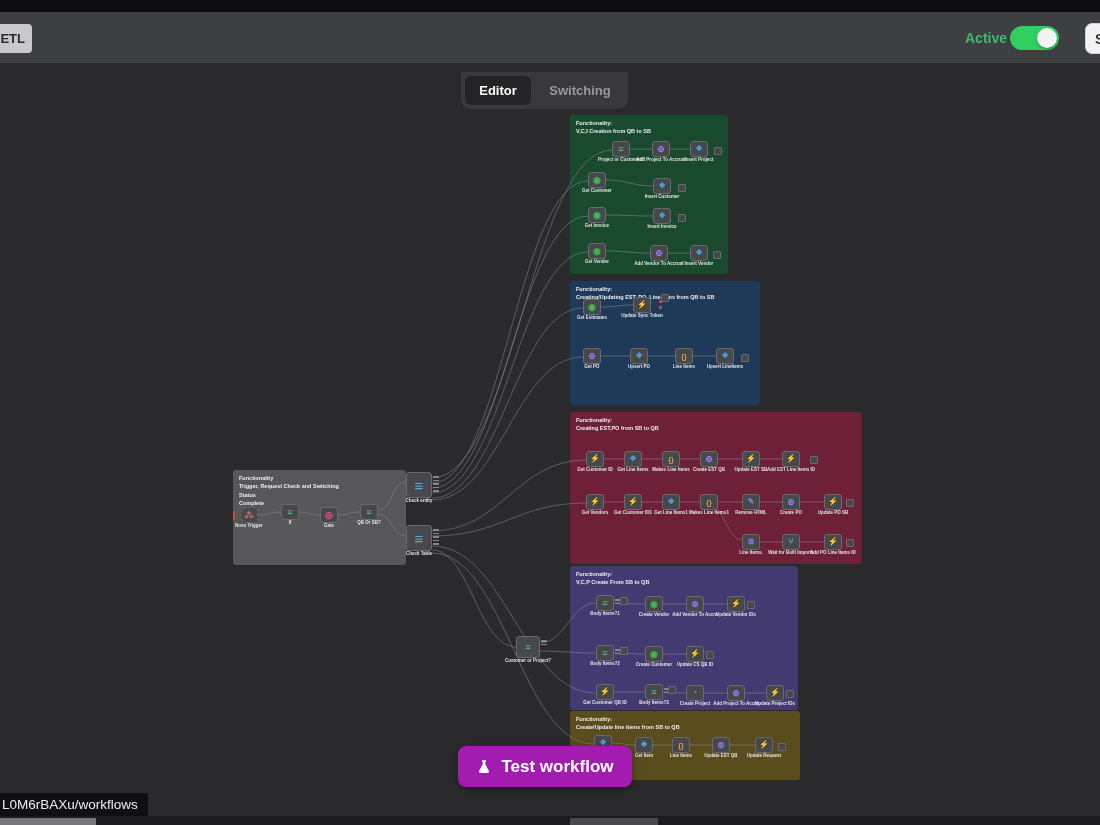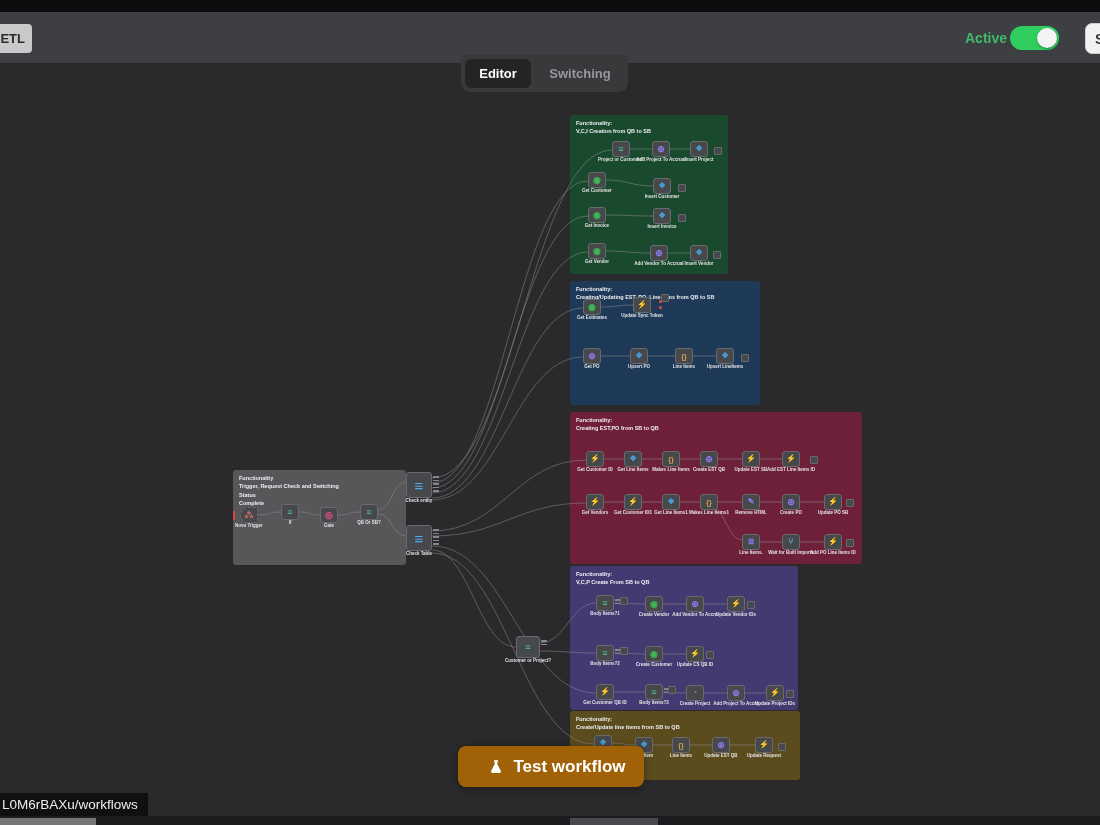--- a/index.html
+++ b/index.html
@@ -7,43 +7,43 @@
        background:#2a2a2c;font-family:"Liberation Sans",sans-serif;}
   .topstrip{position:absolute;left:0;top:0;width:1100px;height:12px;background:#0d0d0f;}
   .header{position:absolute;left:0;top:12px;width:1100px;height:51px;background:#3e3f42;border-bottom:1px solid #29292b;}
   .etl-tab{position:absolute;left:-8px;top:24px;width:40px;height:29px;background:#c9c9cb;border-radius:4px;
            color:#2a2a2a;font-size:13px;font-weight:bold;display:flex;align-items:center;justify-content:flex-end;padding-right:7px;box-sizing:border-box;}
   .active-label{position:absolute;left:965px;top:30px;font-size:14px;font-weight:bold;color:#3fba6a;}
   .toggle{position:absolute;left:1010px;top:26px;width:49px;height:24px;border-radius:12px;background:#2fce5f;}
   .toggle .knob{position:absolute;right:2px;top:2px;width:20px;height:20px;border-radius:50%;background:#f3f3f3;box-shadow:0 1px 2px rgba(0,0,0,.35);}
   .save-btn{position:absolute;left:1085px;top:23px;width:42px;height:31px;background:#f2f2f3;border:1px solid #cfcfd2;border-radius:7px;
             font-size:14px;font-weight:bold;color:#333;display:flex;align-items:center;padding-left:9px;box-sizing:border-box;}
-  .tabbar{position:absolute;left:461px;top:55px;width:167px;height:37px;background:#39393c;border-radius:0 0 9px 9px;}
+  .tabbar{position:absolute;left:461px;top:72px;width:167px;height:37px;background:#39393c;border-radius:0 0 9px 9px;}
   .tab-editor{position:absolute;left:4px;top:4px;width:66px;height:29px;background:#242426;border-radius:6px;
               color:#fff;font-weight:bold;font-size:13px;display:flex;align-items:center;justify-content:center;}
   .tab-exec{position:absolute;left:74px;top:4px;width:90px;height:29px;color:#98989d;font-weight:bold;font-size:13px;
             display:flex;align-items:center;justify-content:center;}
   .canvas{position:absolute;left:0;top:63px;width:1100px;height:753px;}
   .sticky{position:absolute;border-radius:3px;z-index:1;}
   .sticky .stitle{padding:4px 6px 0 6px;}
   .sticky .stitle div{font-size:5.5px;font-weight:bold;color:#eceff1;line-height:1.5;white-space:nowrap;}
   svg.wires{position:absolute;left:0;top:0;z-index:2;pointer-events:none;}
   .node{position:absolute;background:#47484b;border:1px solid #6a6a6e;border-radius:3px;box-sizing:border-box;
         display:flex;align-items:center;justify-content:center;z-index:3;}
   .node.trigger{border-radius:8px 3px 3px 8px;border-style:dashed;}
   .node .ic{line-height:1;font-weight:bold;}
   .node .nlabel{position:absolute;top:100%;left:50%;transform:translateX(-50%);margin-top:1px;
                 font-size:4.5px;font-weight:bold;color:#e3e3e5;white-space:nowrap;}
   .node .stubs{position:absolute;left:100%;top:3px;margin-left:2px;display:flex;flex-direction:column;gap:2px;}
   .node .stubs i{display:block;width:6px;height:1.5px;background:#85858a;}
   .pin{position:absolute;width:2px;height:9px;background:#d14a3f;z-index:3;}
   .mini{position:absolute;width:6px;height:6px;background:#47484b;border:1px solid #6a6a6e;border-radius:1px;z-index:3;}
   .mini.dot{width:3px;height:3px;background:#c0493f;border:none;border-radius:0;}
-  .test-btn{position:absolute;left:458px;top:746px;width:174px;height:41px;background:#a16207;border-radius:8px;z-index:5;
-            display:flex;align-items:center;justify-content:center;gap:9px;box-shadow:0 2px 8px rgba(0,0,0,.35);padding-left:12px;}
+  .test-btn{position:absolute;left:458px;top:746px;width:174px;height:41px;background:#a21caf;border-radius:8px;z-index:5;
+            display:flex;align-items:center;justify-content:center;gap:9px;box-shadow:0 2px 8px rgba(0,0,0,.35);}
   .test-btn span{color:#fff;font-size:17px;font-weight:bold;}
   .status-tip{position:absolute;left:-4px;top:793px;height:23px;background:#101012;color:#ededef;font-size:13.5px;
               display:flex;align-items:center;padding:0 10px 0 6px;z-index:6;}
   .bottomstrip{position:absolute;left:0;top:816px;width:1100px;height:9px;background:#1c1c1f;z-index:6;}
   .seg1{position:absolute;left:0;top:818px;width:96px;height:7px;background:#77777a;z-index:7;}
   .seg2{position:absolute;left:570px;top:818px;width:88px;height:7px;background:#4a4a4e;z-index:7;}
 </style>
 </head>
 <body>
 

